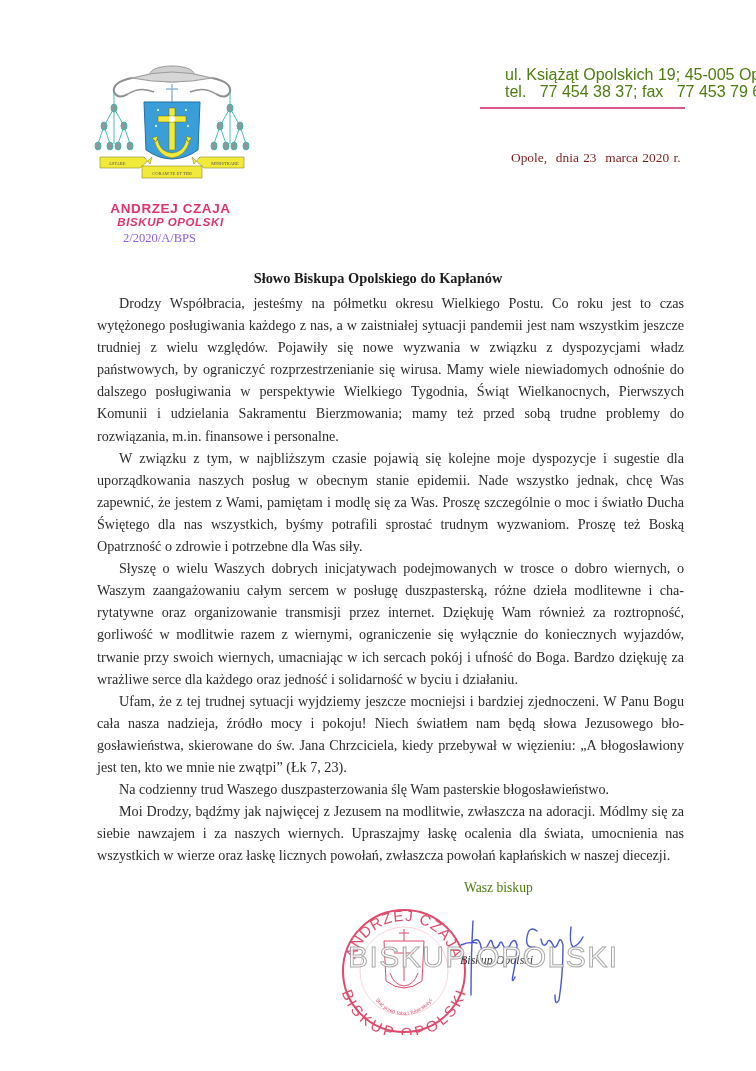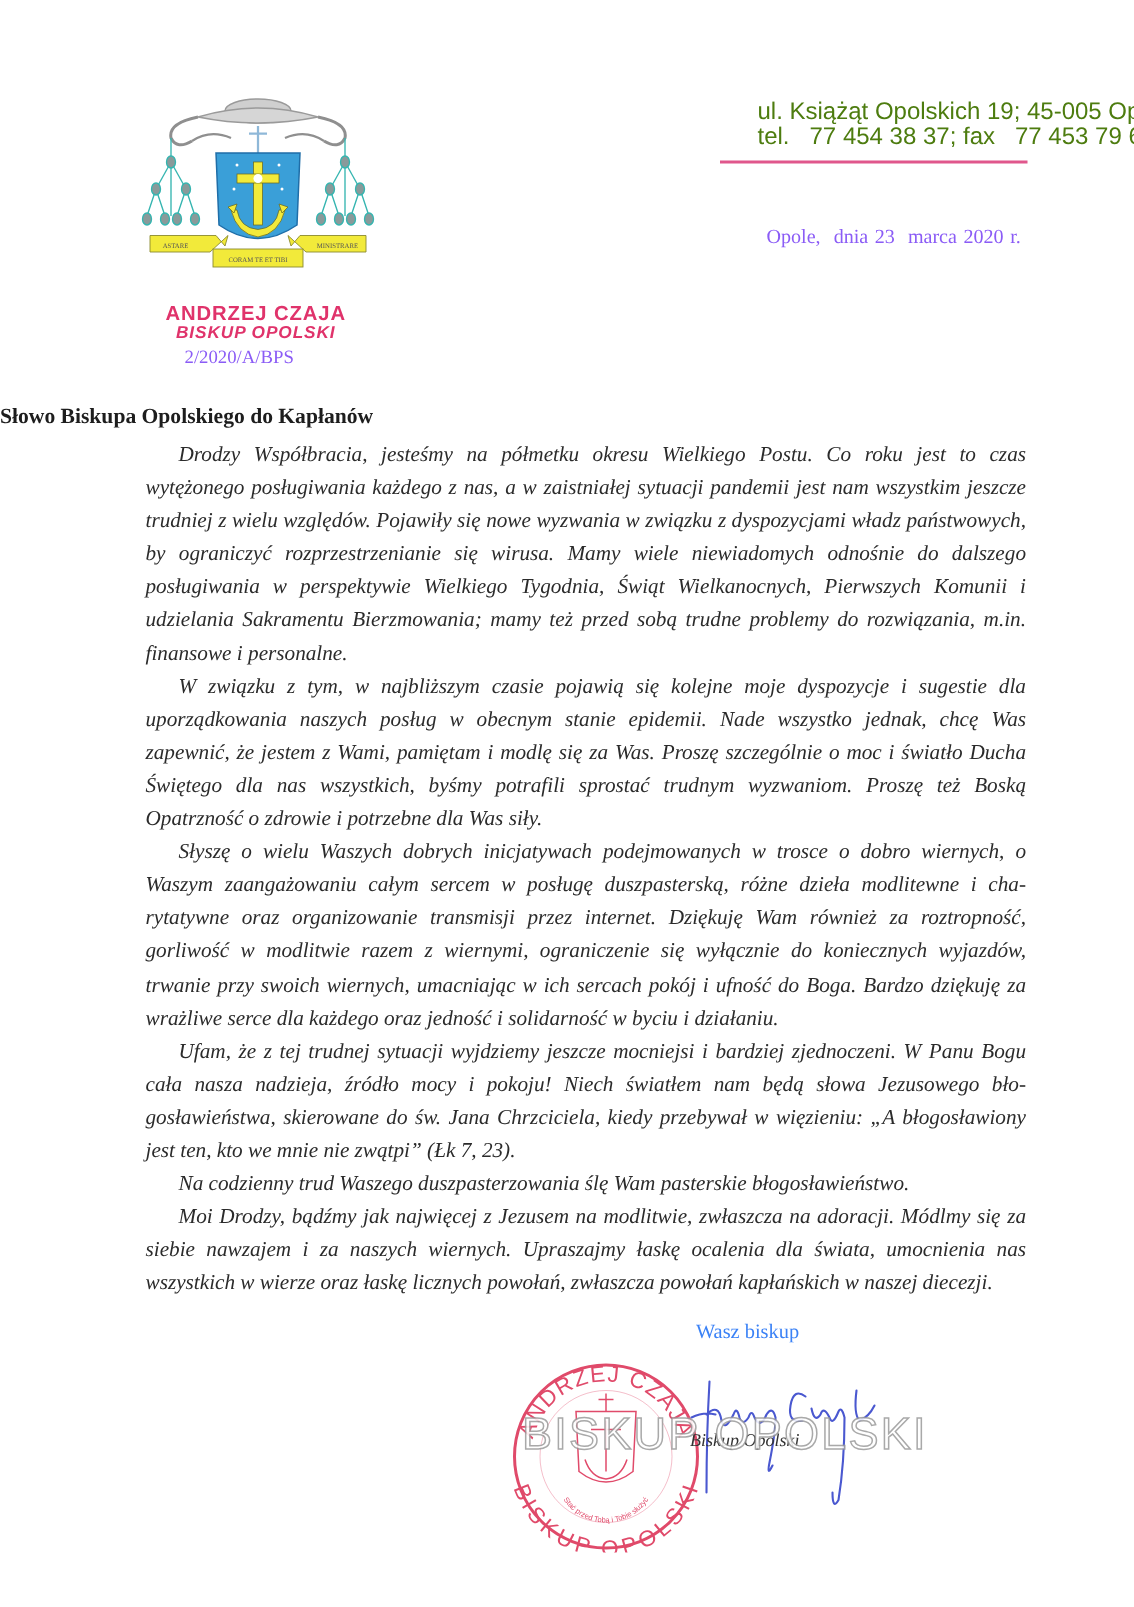--- a/index.html
+++ b/index.html
@@ -14,32 +14,32 @@
       letter-spacing: 0.6px; color: #e0336b; }
     .bishop-title { position: absolute; left: 98px; top: 216px; width: 145px; text-align: center;
       font-family: "Liberation Sans", "DejaVu Sans", sans-serif; font-weight: bold; font-style: italic;
       font-size: 11.5px; letter-spacing: 0.6px; color: #e0336b; }
     .ref-number { position: absolute; left: 123px; top: 231px; font-size: 12.5px; color: #8b5cf6; }
 
     
     .address { position: absolute; left: 481px; top: 66px; width: 206px; font-size: 16px; line-height: 17px; color: #4d7c0f; margin-left: 24px; }
     .address-line { white-space: nowrap; }
     .address-rule { position: absolute; left: 480px; top: 107px; width: 205px; height: 1.5px; background: #e0578c; }
-    .date { position: absolute; left: 511px; top: 150px; font-size: 13.4px; color: #8b5cf6; white-space: nowrap; word-spacing: 1px; }
+    .date { position: absolute; left: 511px; top: 150px; font-size: 13.4px; color: #7f1d1d; white-space: nowrap; word-spacing: 1px; }
 
     
-    .letter-title { position: absolute; left: 0; width: 756px; top: 270px; text-align: left;
+    .letter-title { position: absolute; left: 0; width: 756px; top: 270px; text-align: center;
       font-weight: bold; font-size: 14.4px; color: #1d1d1d; }
 
     
-    .letter-body { position: absolute; left: 97px; top: 292px; width: 587px; font-size: 14.15px; line-height: 22.1px; color: #2b2b2b; font-style: italic; }
+    .letter-body { position: absolute; left: 97px; top: 292px; width: 587px; font-size: 14.15px; line-height: 22.1px; color: #2b2b2b; }
     .para { margin: 0; text-align: justify; text-indent: 22px; hyphens: manual; }
 
     
-    .closing { position: absolute; left: 464px; top: 880px; font-size: 13.6px; color: #3b82f6; }
+    .closing { position: absolute; left: 464px; top: 880px; font-size: 13.6px; color: #4d7c0f; }
     .stamp { position: absolute; left: 340px; top: 907px; width: 128px; height: 128px; }
     .signature { position: absolute; left: 455px; top: 915px; width: 145px; height: 95px; }
     .sign-caption { position: absolute; left: 460px; top: 953px; font-size: 12px; font-style: italic; color: #333; }
     .watermark { position: absolute; left: 348px; top: 940px; font-family: "Liberation Sans", "DejaVu Sans", sans-serif;
       font-size: 30px; letter-spacing: 1.5px; color: transparent;
       -webkit-text-stroke: 1px rgba(140,140,140,0.75); text-shadow: 0 0 1px rgba(255,255,255,0.9); white-space: nowrap; }
   </style>
 </head>
 <body>
 

